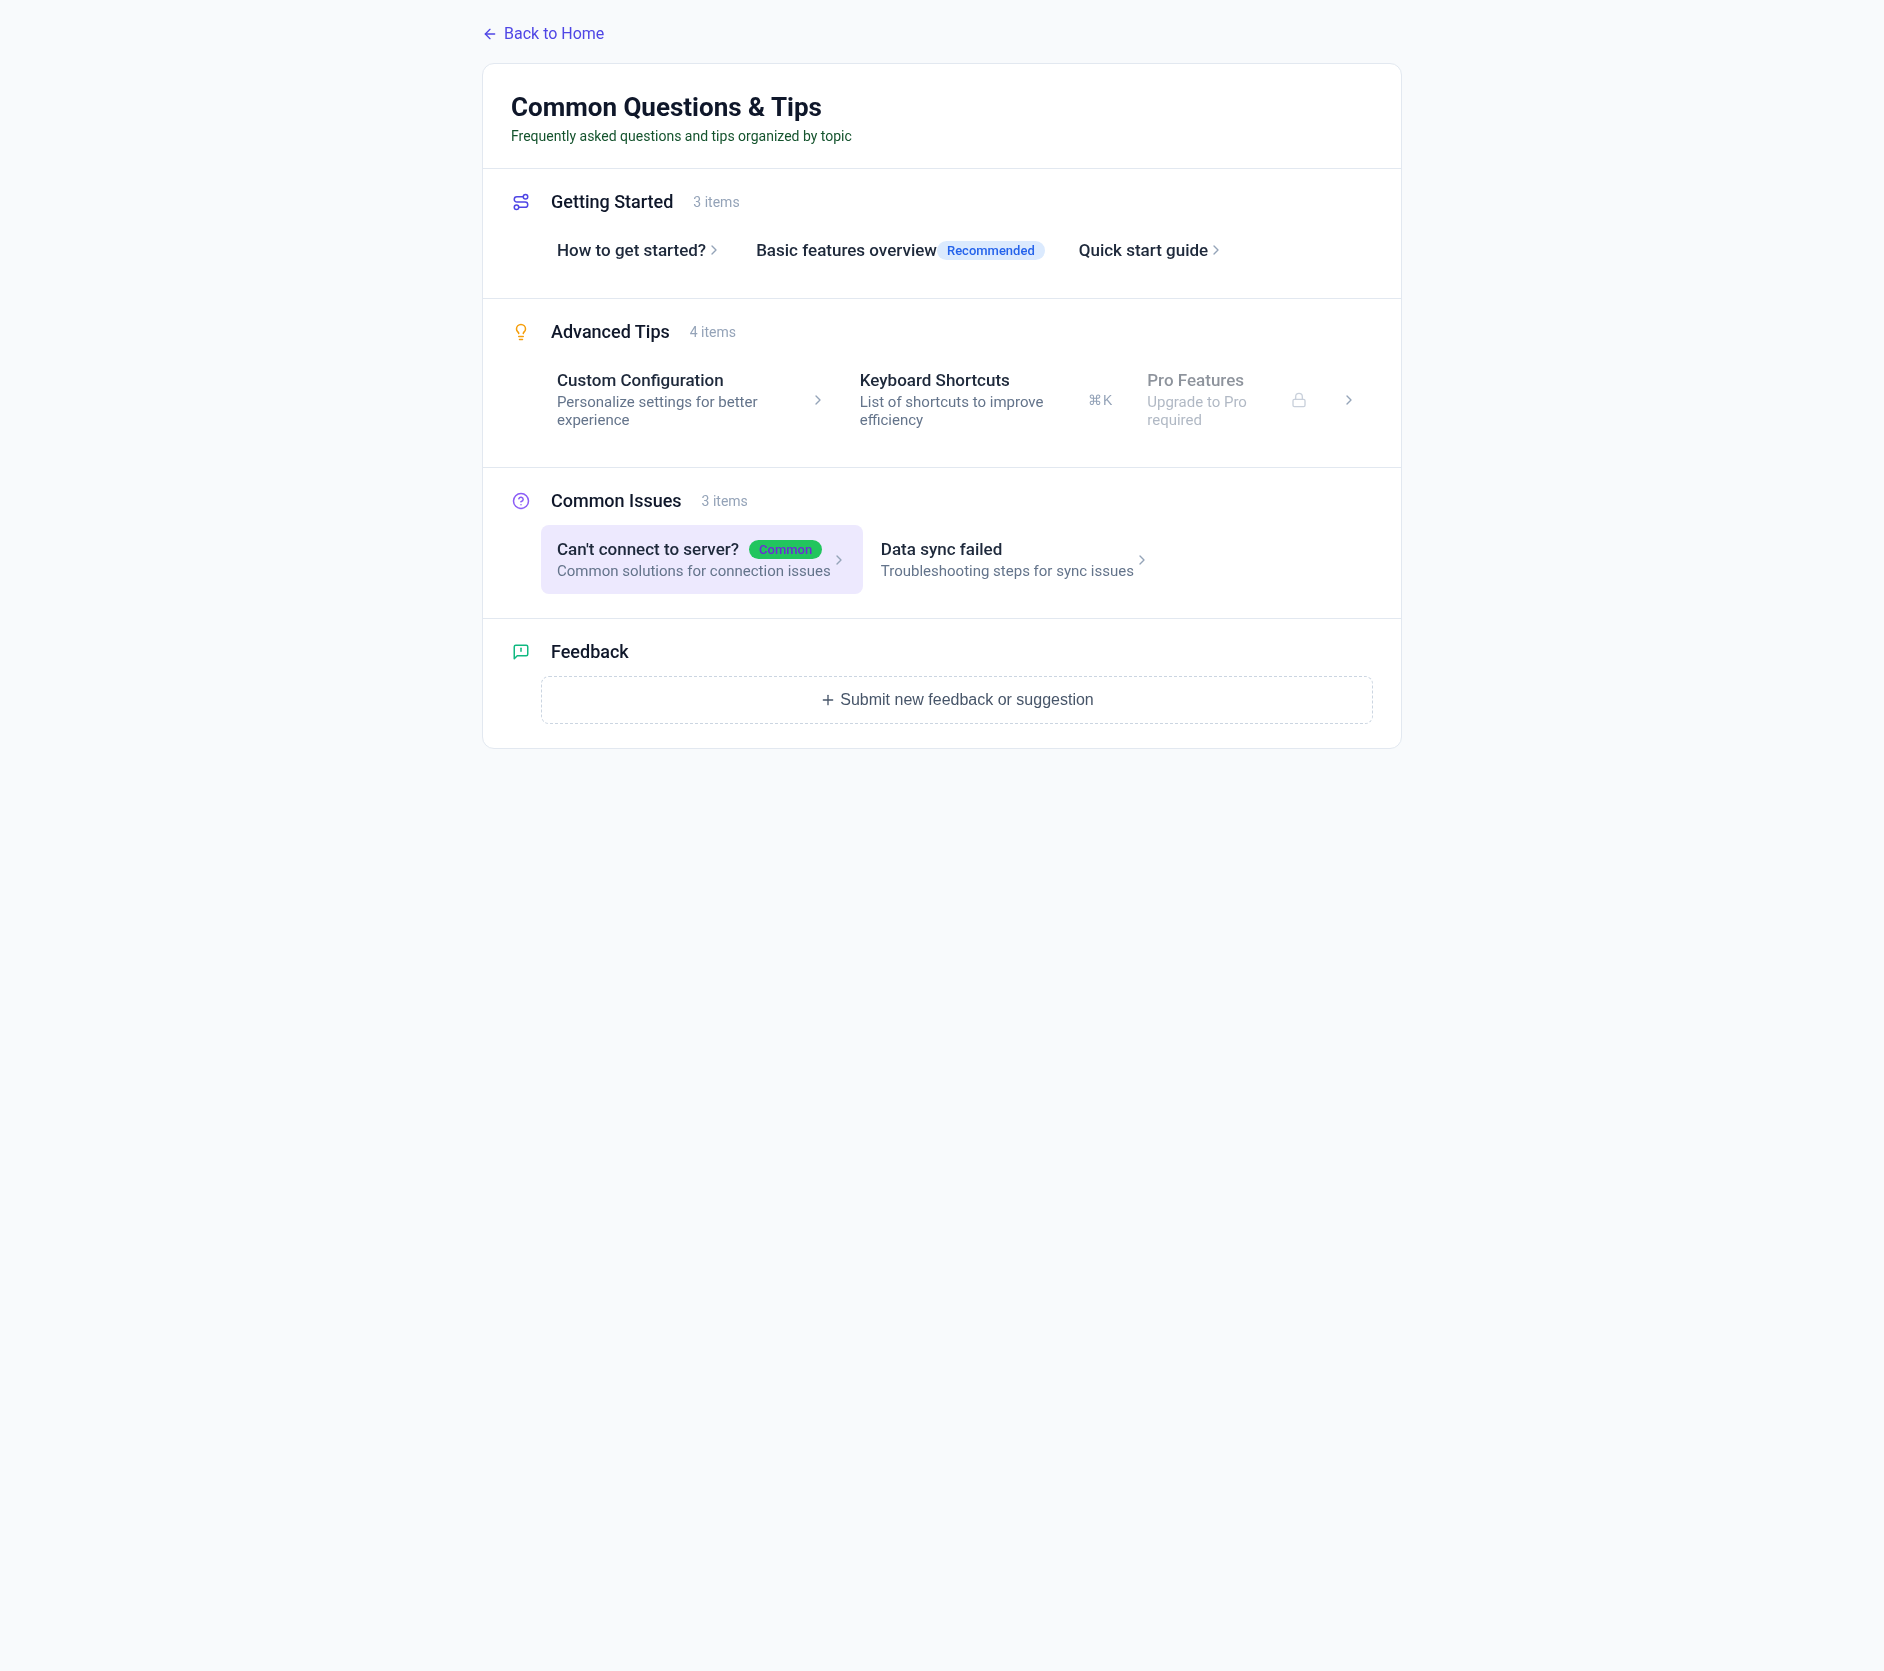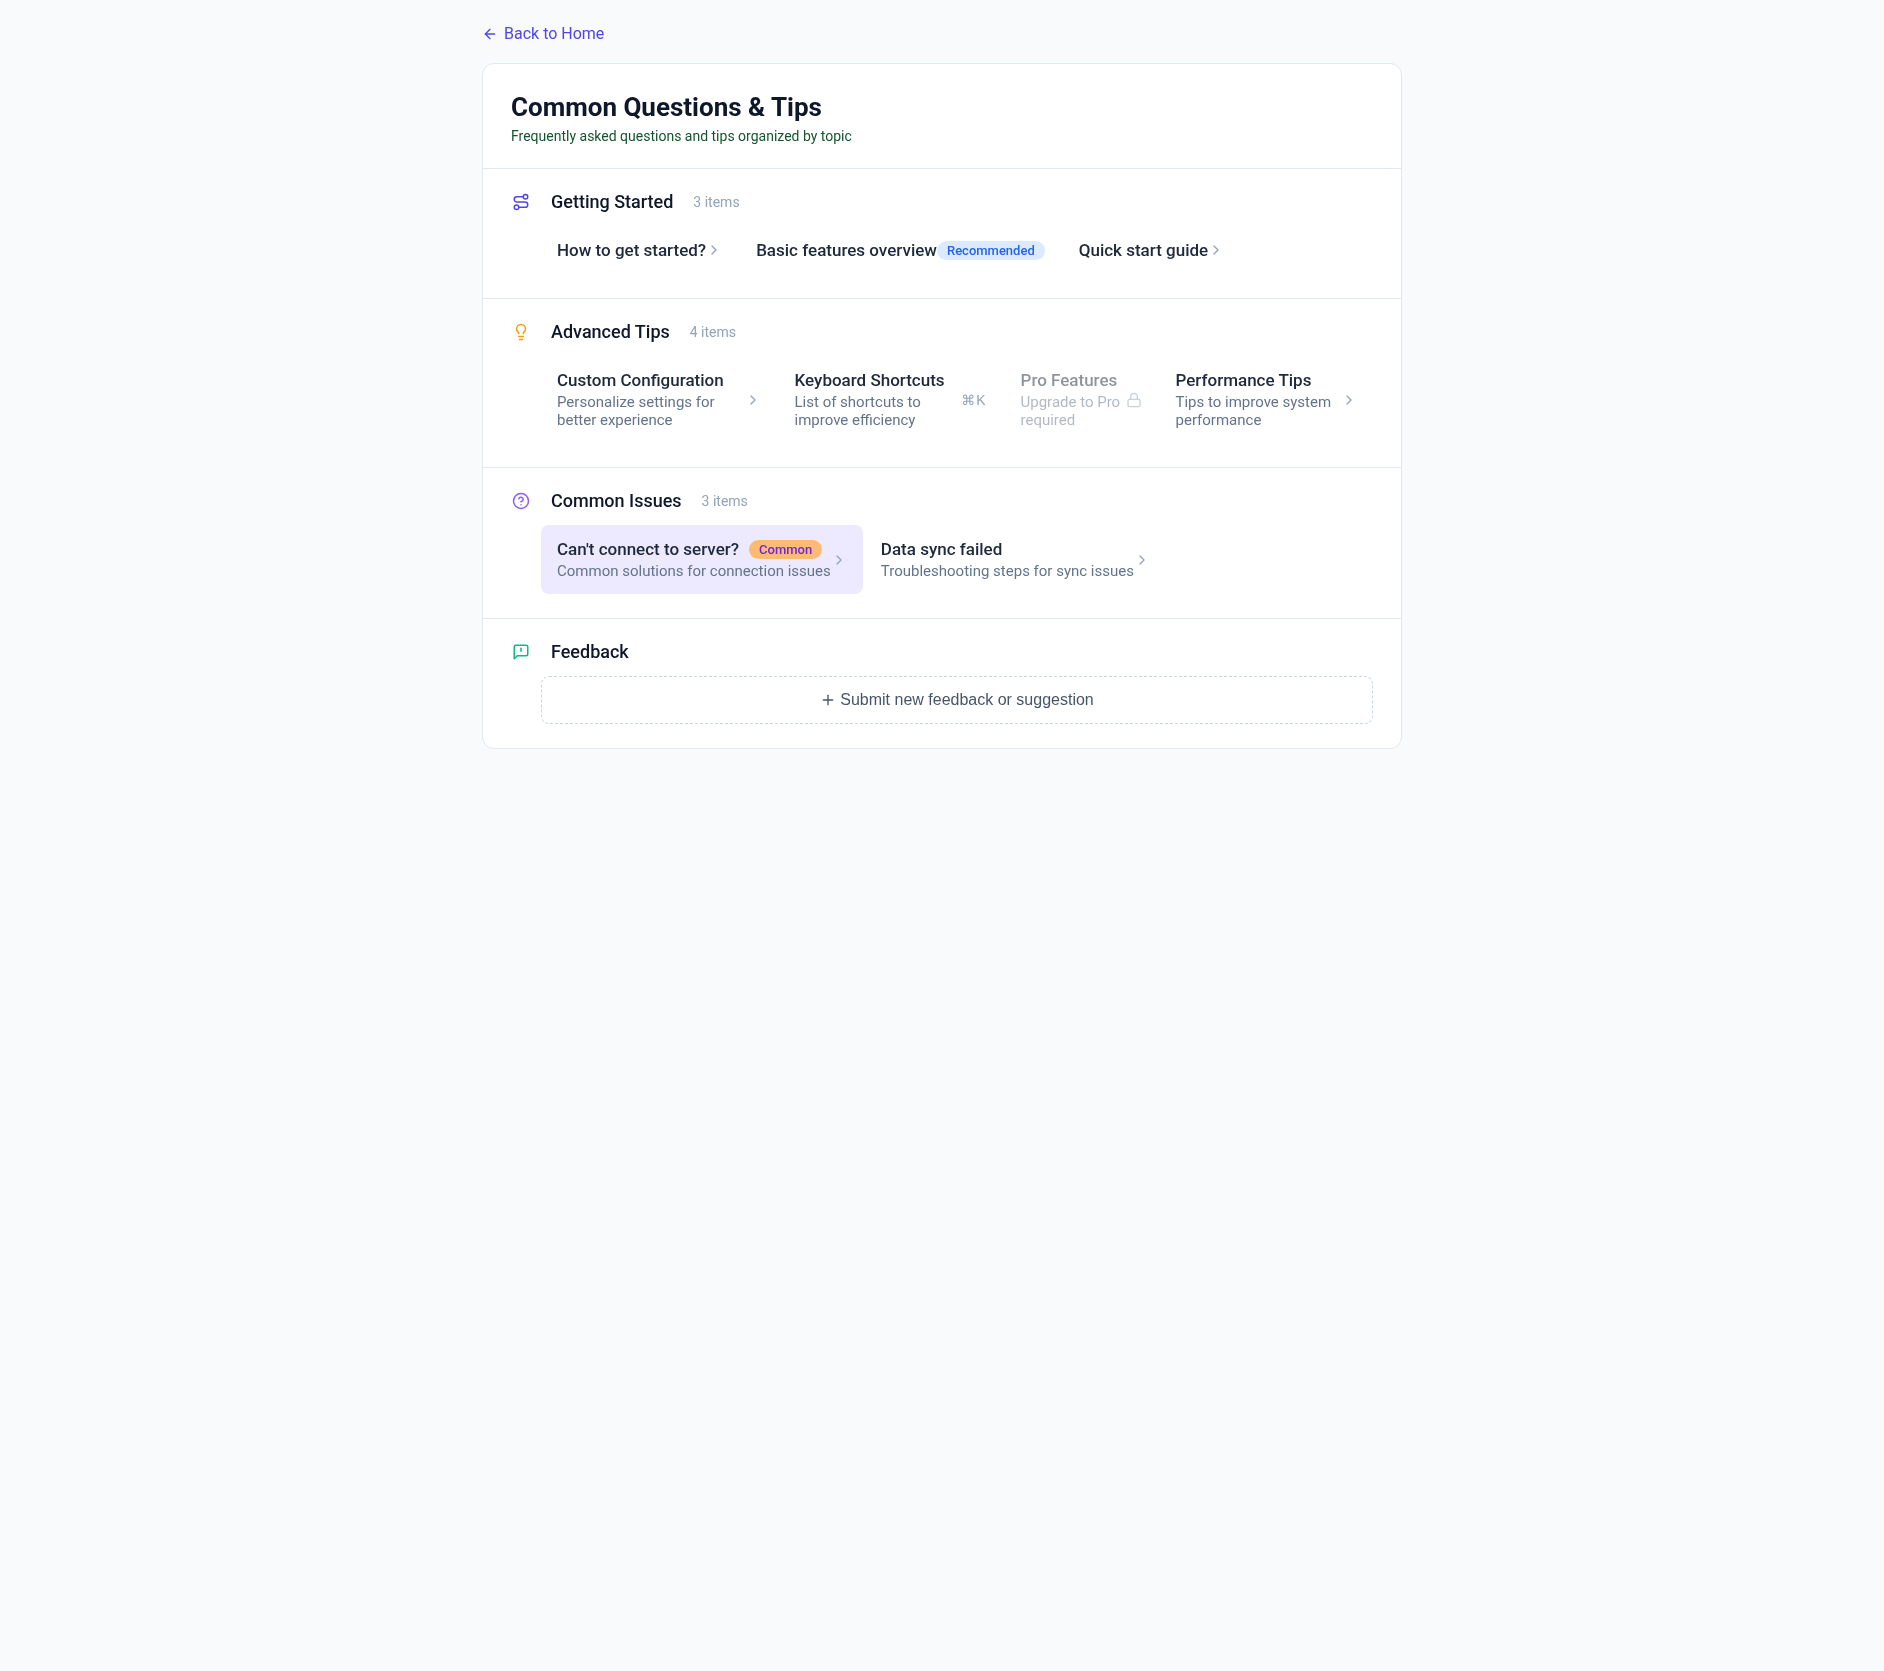--- a/index.html
+++ b/index.html
@@ -166,21 +166,21 @@
       font-size: 13px;
       font-weight: 500;
     }
     
     .badge-blue {
       background-color: #dbeafe;
       color: #2563eb;
     }
     
     .badge-violet {
-      background-color: #fdba74;
+      background-color: #22c55e;
       color: #6d28d9;
     }
     
     .keyboard-shortcut {
       font-size: 14px;
       color: #94a3b8;
       font-family: -apple-system, sans-serif;
       letter-spacing: 1px;
     }
     
@@ -324,26 +324,20 @@
             <span class="item-description">Upgrade to Pro required</span>
           </div>
           <div class="item-trailing">
             <svg class="lock-icon" viewBox="0 0 24 24" fill="none" stroke="currentColor" stroke-width="2" stroke-linecap="round" stroke-linejoin="round">
               <rect x="3" y="11" width="18" height="11" rx="2" ry="2"></rect>
               <path d="M7 11V7a5 5 0 0 1 10 0v4"></path>
             </svg>
           </div>
         </div>
         <div class="item">
-          <div class="item-content">
-            <div class="item-title-row">
-              <span class="item-title">Performance Tips</span>
-            </div>
-            <span class="item-description">Tips to improve system performance</span>
-          </div>
           <div class="item-trailing">
             <svg class="chevron-right" viewBox="0 0 24 24" fill="none" stroke="currentColor" stroke-width="2" stroke-linecap="round" stroke-linejoin="round">
               <path d="M9 18l6-6-6-6"></path>
             </svg>
           </div>
         </div>
       </div>
     </div>
 
     <div class="section">

